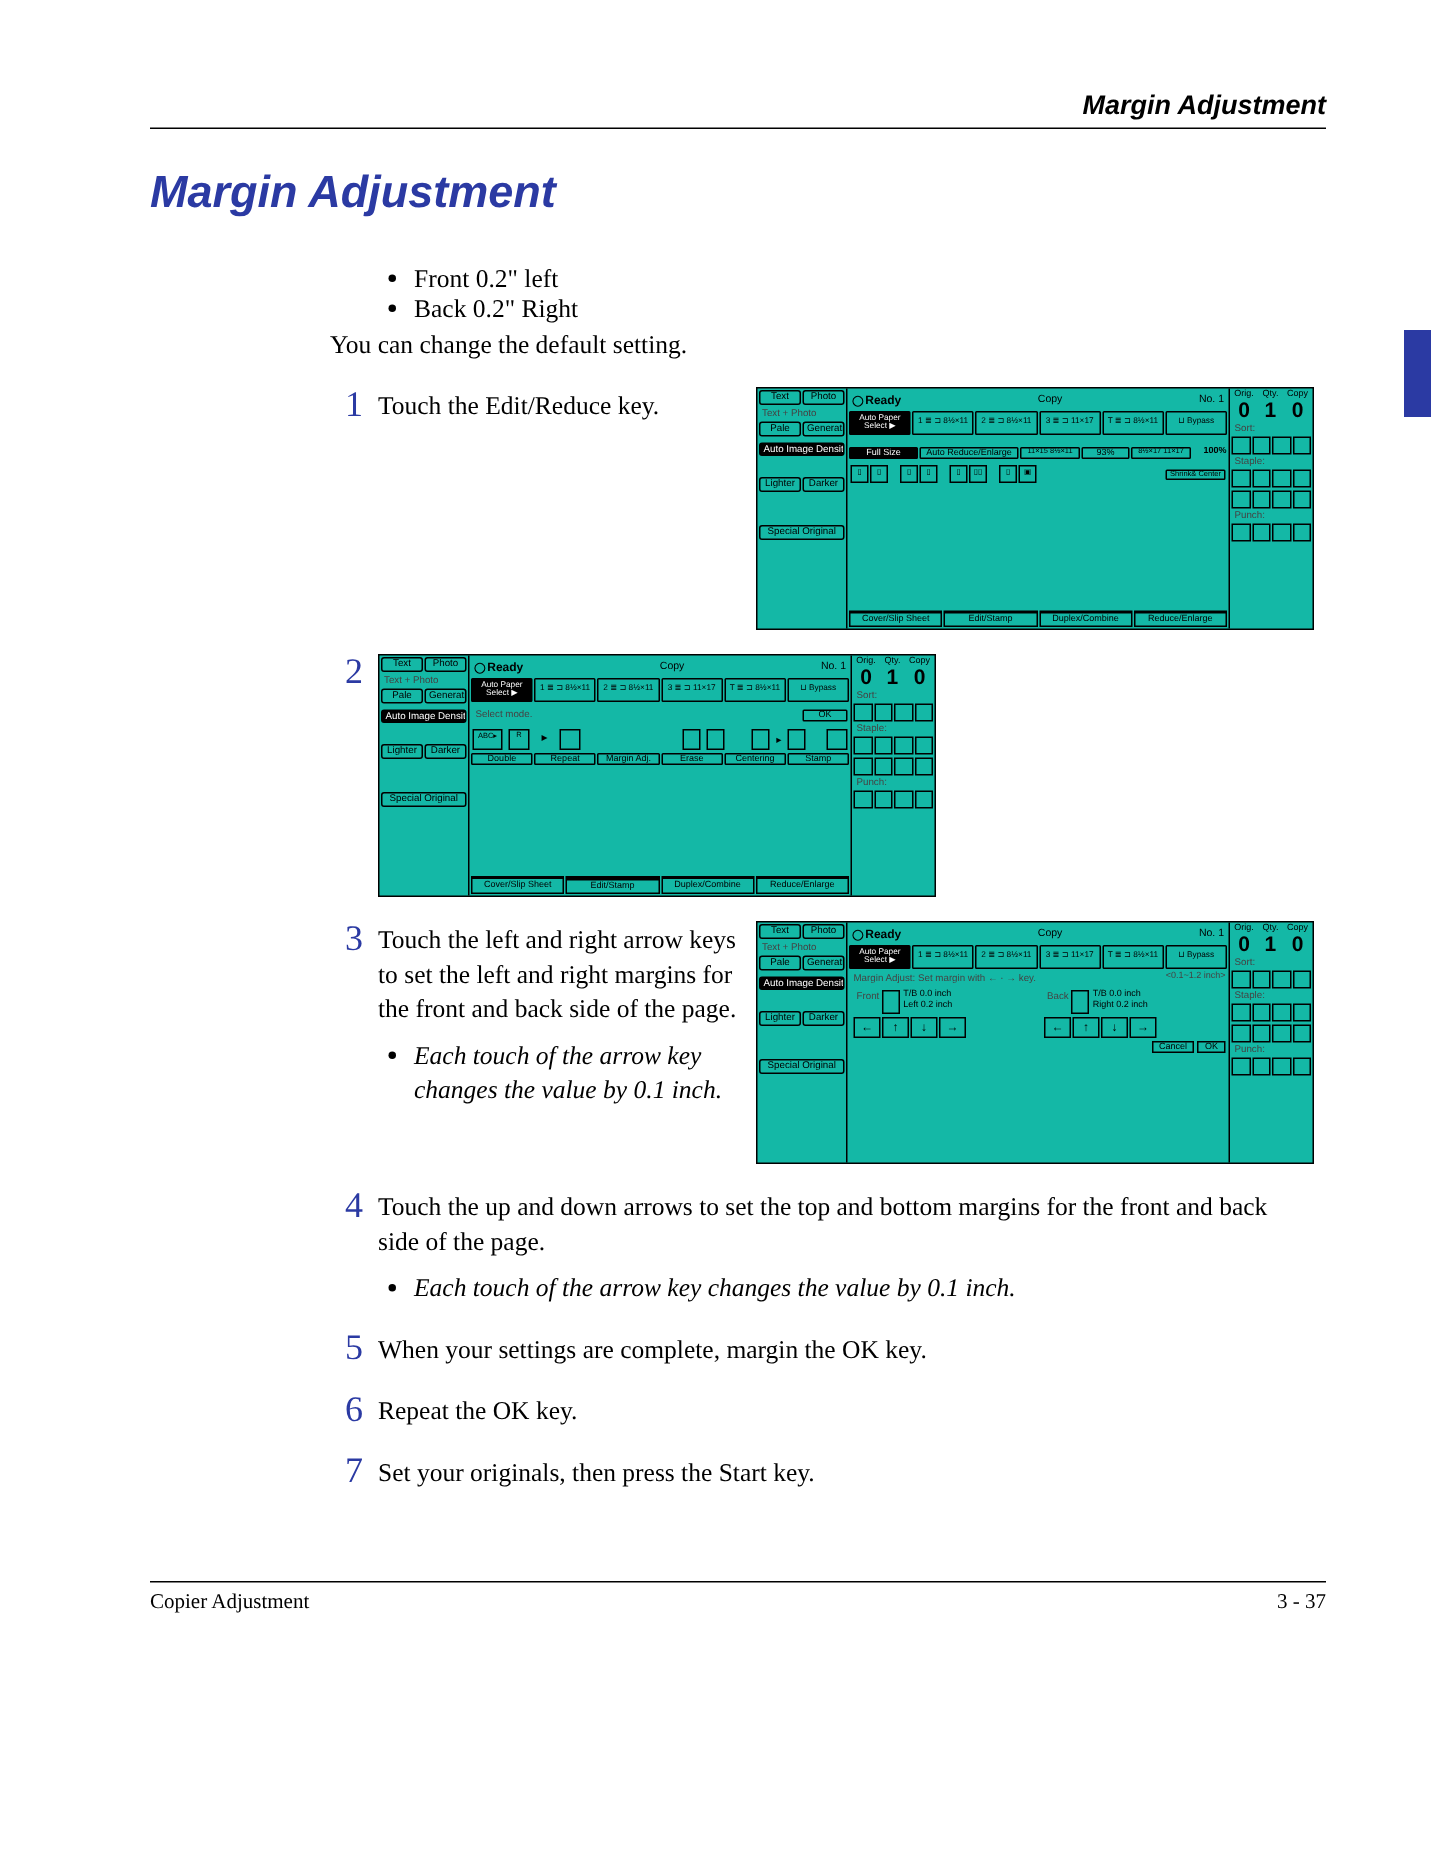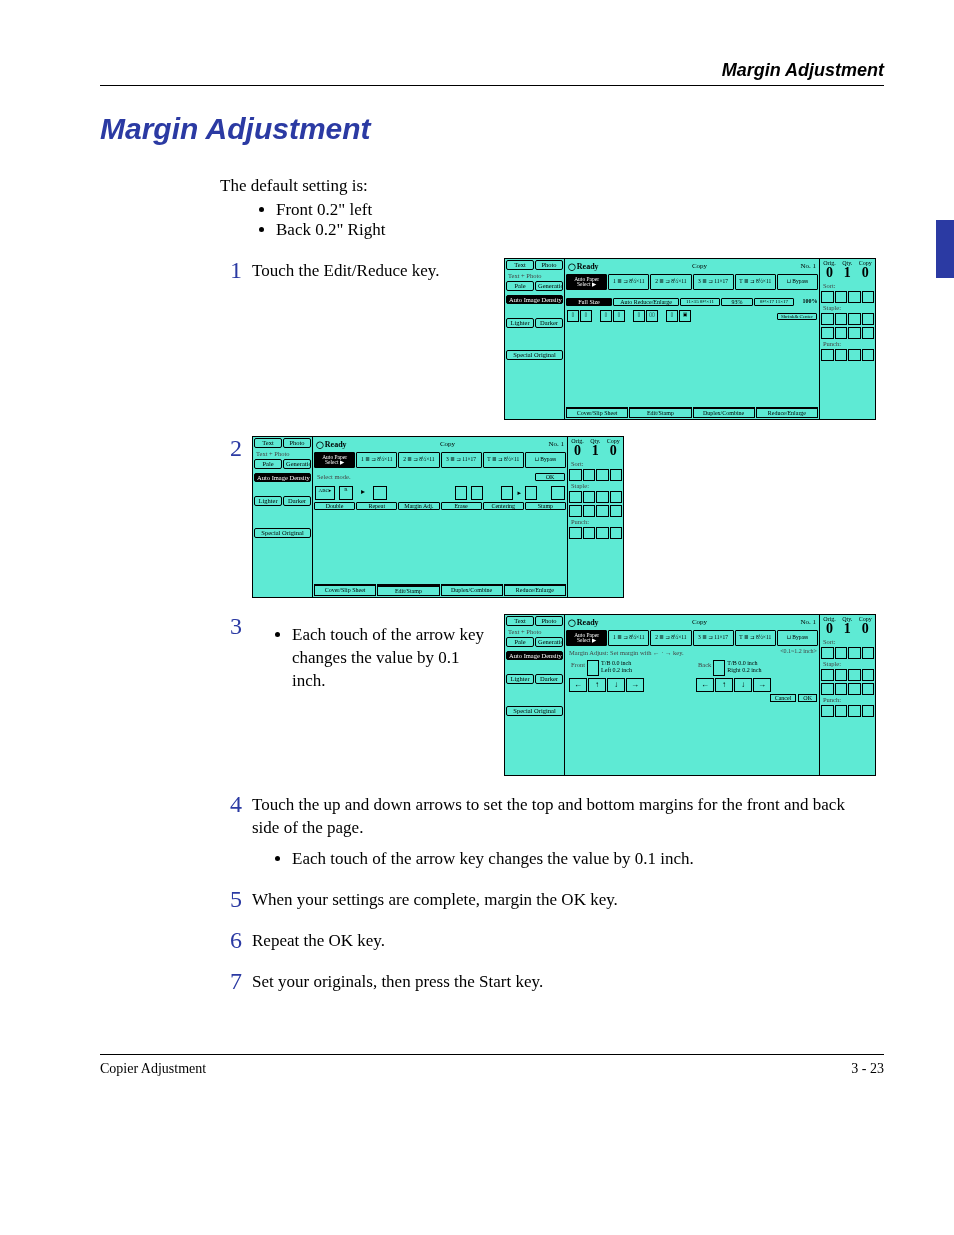--- a/index.html
+++ b/index.html
@@ -72,30 +72,31 @@
     line-height: 1.35;
     padding-right: 12px;
     padding-top: 2px;
   }
   .step-text.narrow { max-width: 240px; }
   .step-figure {
     flex: none;
     width: 370px;
     height: 160px;
     border: 1.5px solid #000;
-    background: #5eead4;
-    font-family: Liberation Serif, serif;
+    background: #14b8a6;
+    font-family: Liberation Sans, sans-serif;
     font-size: 7px;
     position: relative;
     display: flex;
   }
   .sub-bullets {
     list-style: disc;
-    margin: 8px 0 0 40px;
+    margin: 8px 0 0 24px;
     padding: 0;
+    font-style: italic;
   }
   .side-tab {
     position: absolute;
     right: 0;
     top: 220px;
     width: 18px;
     height: 58px;
     background: #2b3aa3;
   }
   .footer {
@@ -188,25 +189,25 @@
 
 <div class="page">
   <div class="side-tab"></div>
 
   <div class="header-right">Margin Adjustment</div>
 
   <div class="main-title">Margin Adjustment</div>
 
 
   <div class="body-block">
-    <div>The default setting is:</div>
     <ul class="bullets">
       <li>Front 0.2" left</li>
       <li>Back 0.2" Right</li>
     </ul>
+    <div>You can change the default setting.</div>
   </div>
 
   <div class="steps">
 
     <div class="step-row">
       <div class="step-num">1</div>
       <div class="step-text narrow">Touch the Edit/Reduce key.</div>
       <div class="step-figure">
         <div class="fig-left">
           <div class="pillpair">
@@ -446,20 +447,21 @@
               <div class="iconbox"></div>
               <div class="iconbox"></div>
             </div>
         </div>
       </div>
     </div>
 
     <div class="step-row">
       <div class="step-num">3</div>
       <div class="step-text narrow">
+        <span>Touch the left and right arrow keys to set the left and right margins for the front and back side of the page.</span>
         <ul class="sub-bullets">
           <li>Each touch of the arrow key changes the value by 0.1 inch.</li>
         </ul>
       </div>
       <div class="step-figure">
         <div class="fig-left">
           <div class="pillpair">
               <div class="pill">Text</div>
               <div class="pill">Photo</div>
             </div>
@@ -607,15 +609,15 @@
 
     <div class="step-row">
       <div class="step-num">7</div>
       <div class="step-text">Set your originals, then press the Start key.</div>
     </div>
 
   </div>
 
   <div class="footer">
     <span>Copier Adjustment</span>
-    <span>3 - 23</span>
+    <span>3 - 37</span>
   </div>
 </div>
 
 </body></html>

